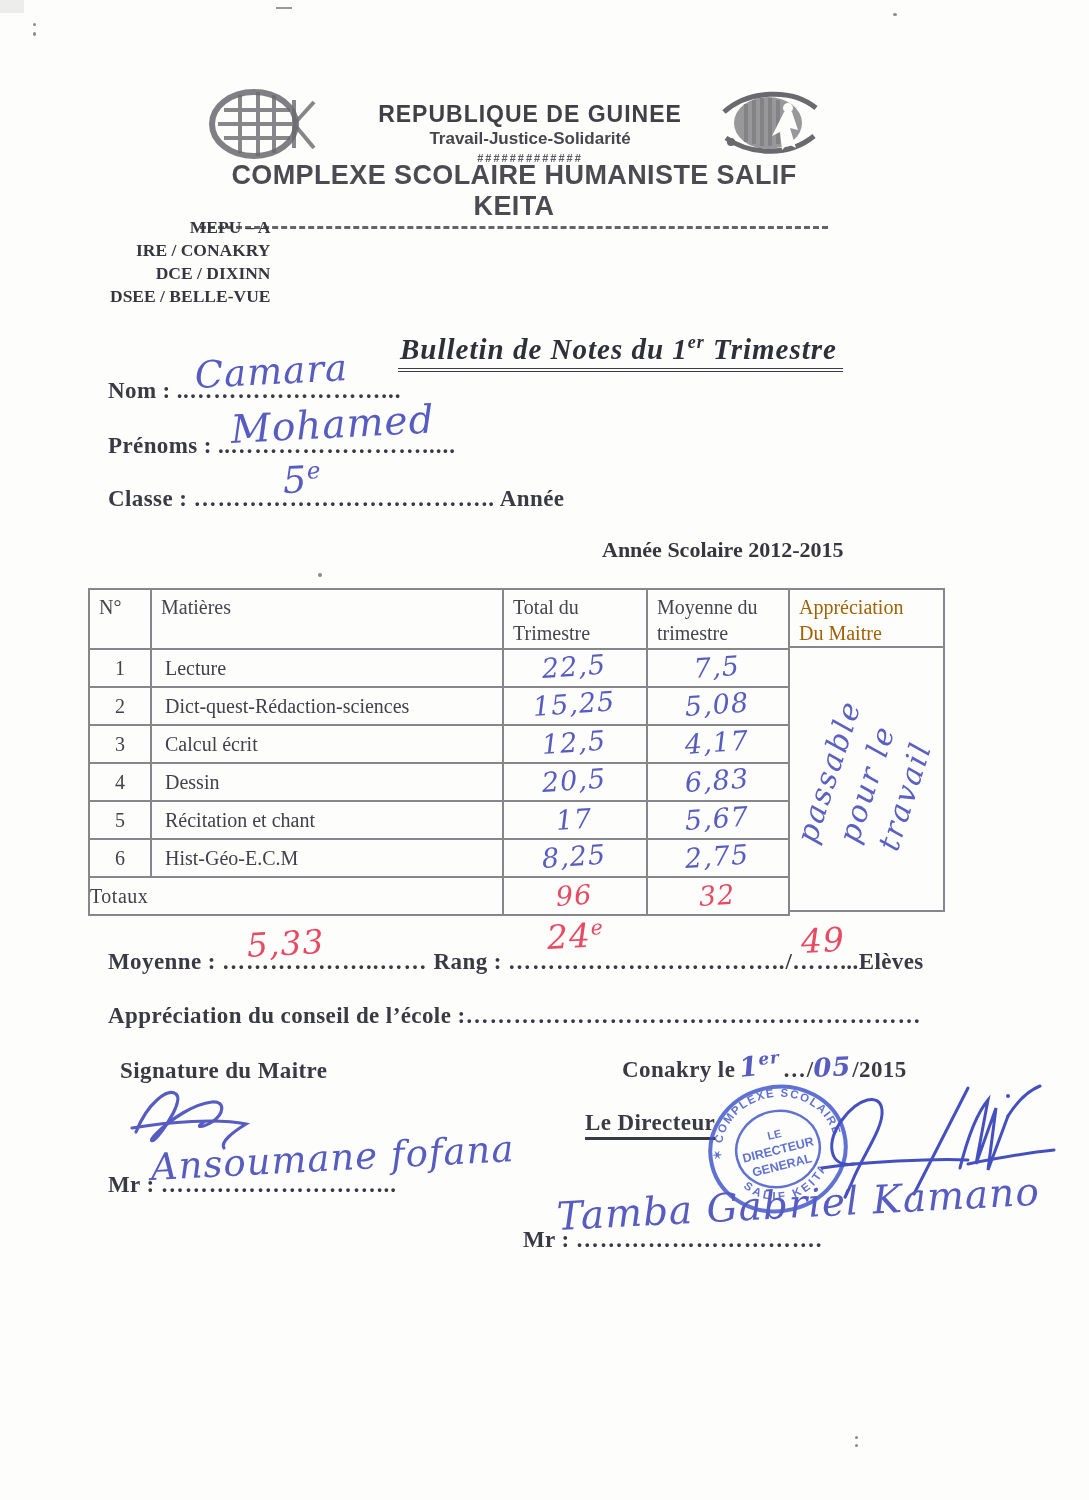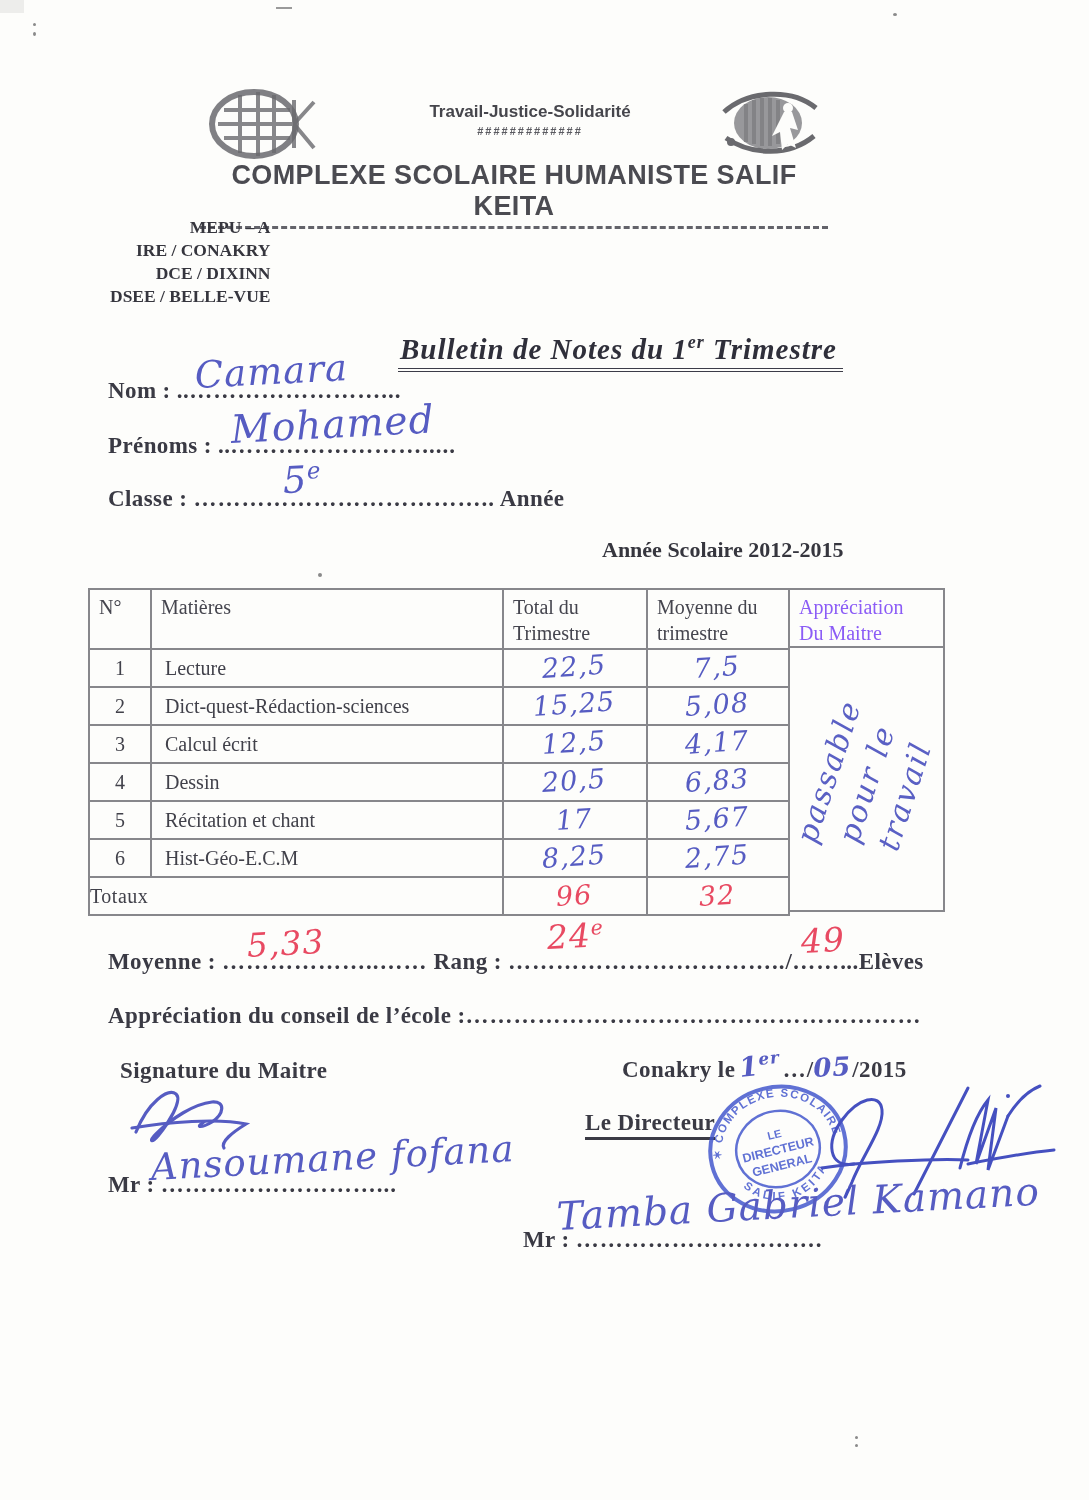--- a/index.html
+++ b/index.html
@@ -50,21 +50,21 @@
   }
   table.notes td { height:38px; font-size:20px; color:#41414a; }
   td.c-num { text-align:center; color:#53535c; }
   td.c-subj { padding-left:13px;margin-left:17px; }
   td.c-val { text-align:center; }
   td.c-val .hand { font-size:27px; transform:rotate(-4deg); }
   td.totaux-label { font-size:21px; letter-spacing:.5px; }
   td.totaux-val .hand { font-size:27px; }
 
   .appre-box { width:157px; height:324px; border:2px solid #87878b; }
-  .appre-head { height:58px; border-bottom:2px solid #87878b; font-size:20px; color:#8b5cf6; padding:4px 4px 0 9px; line-height:26px; }
+  .appre-head { height:58px; border-bottom:2px solid #87878b; font-size:20px; color:#a16207; padding:4px 4px 0 9px; line-height:26px; }
   .appre-body { position:relative; height:262px; }
   .appre-hand {
     position:absolute; left:50%; top:52%;
     transform:translate(-50%,-50%) rotate(-72deg);
     font-family:"DejaVu Serif", serif; font-style:italic; color:#5a60c4;
     font-size:30px; line-height:40px; letter-spacing:2px; text-align:center; white-space:nowrap;
   }
 
   .underline { border-bottom:3px solid #3a3a44; padding-bottom:1px; }
 
@@ -97,20 +97,21 @@
         <line x1="12" y1="38" x2="88" y2="38"></line>
         <line x1="18" y1="52" x2="84" y2="52"></line>
       <line x1="34" y1="9" x2="34" y2="67"></line>
         <line x1="52" y1="6" x2="52" y2="70"></line>
         <line x1="68" y1="9" x2="68" y2="67"></line>
       <path d="M88 14 L88 62 M88 38 L108 16 M88 38 L108 62"></path>
     </g>
   </svg>
 
   <div class="abs hdr-center" style="left:290px;top:101px;width:480px;">
+    <div class="republic">REPUBLIQUE DE GUINEE</div>
     <div class="motto">Travail-Justice-Solidarité</div>
     <div class="hashes">#############</div>
   </div>
 
   <svg class="abs" style="left:718px;top:86px;" width="104" height="74" viewBox="0 0 104 74">
     <ellipse cx="50" cy="37" rx="34" ry="26" fill="#86868a" opacity=".85"></ellipse>
     <g fill="#6f6f73" opacity=".5">
       <rect x="26" y="18" width="4" height="38"></rect>
         <rect x="34" y="14" width="4" height="44"></rect>
         <rect x="42" y="12" width="4" height="48"></rect>

